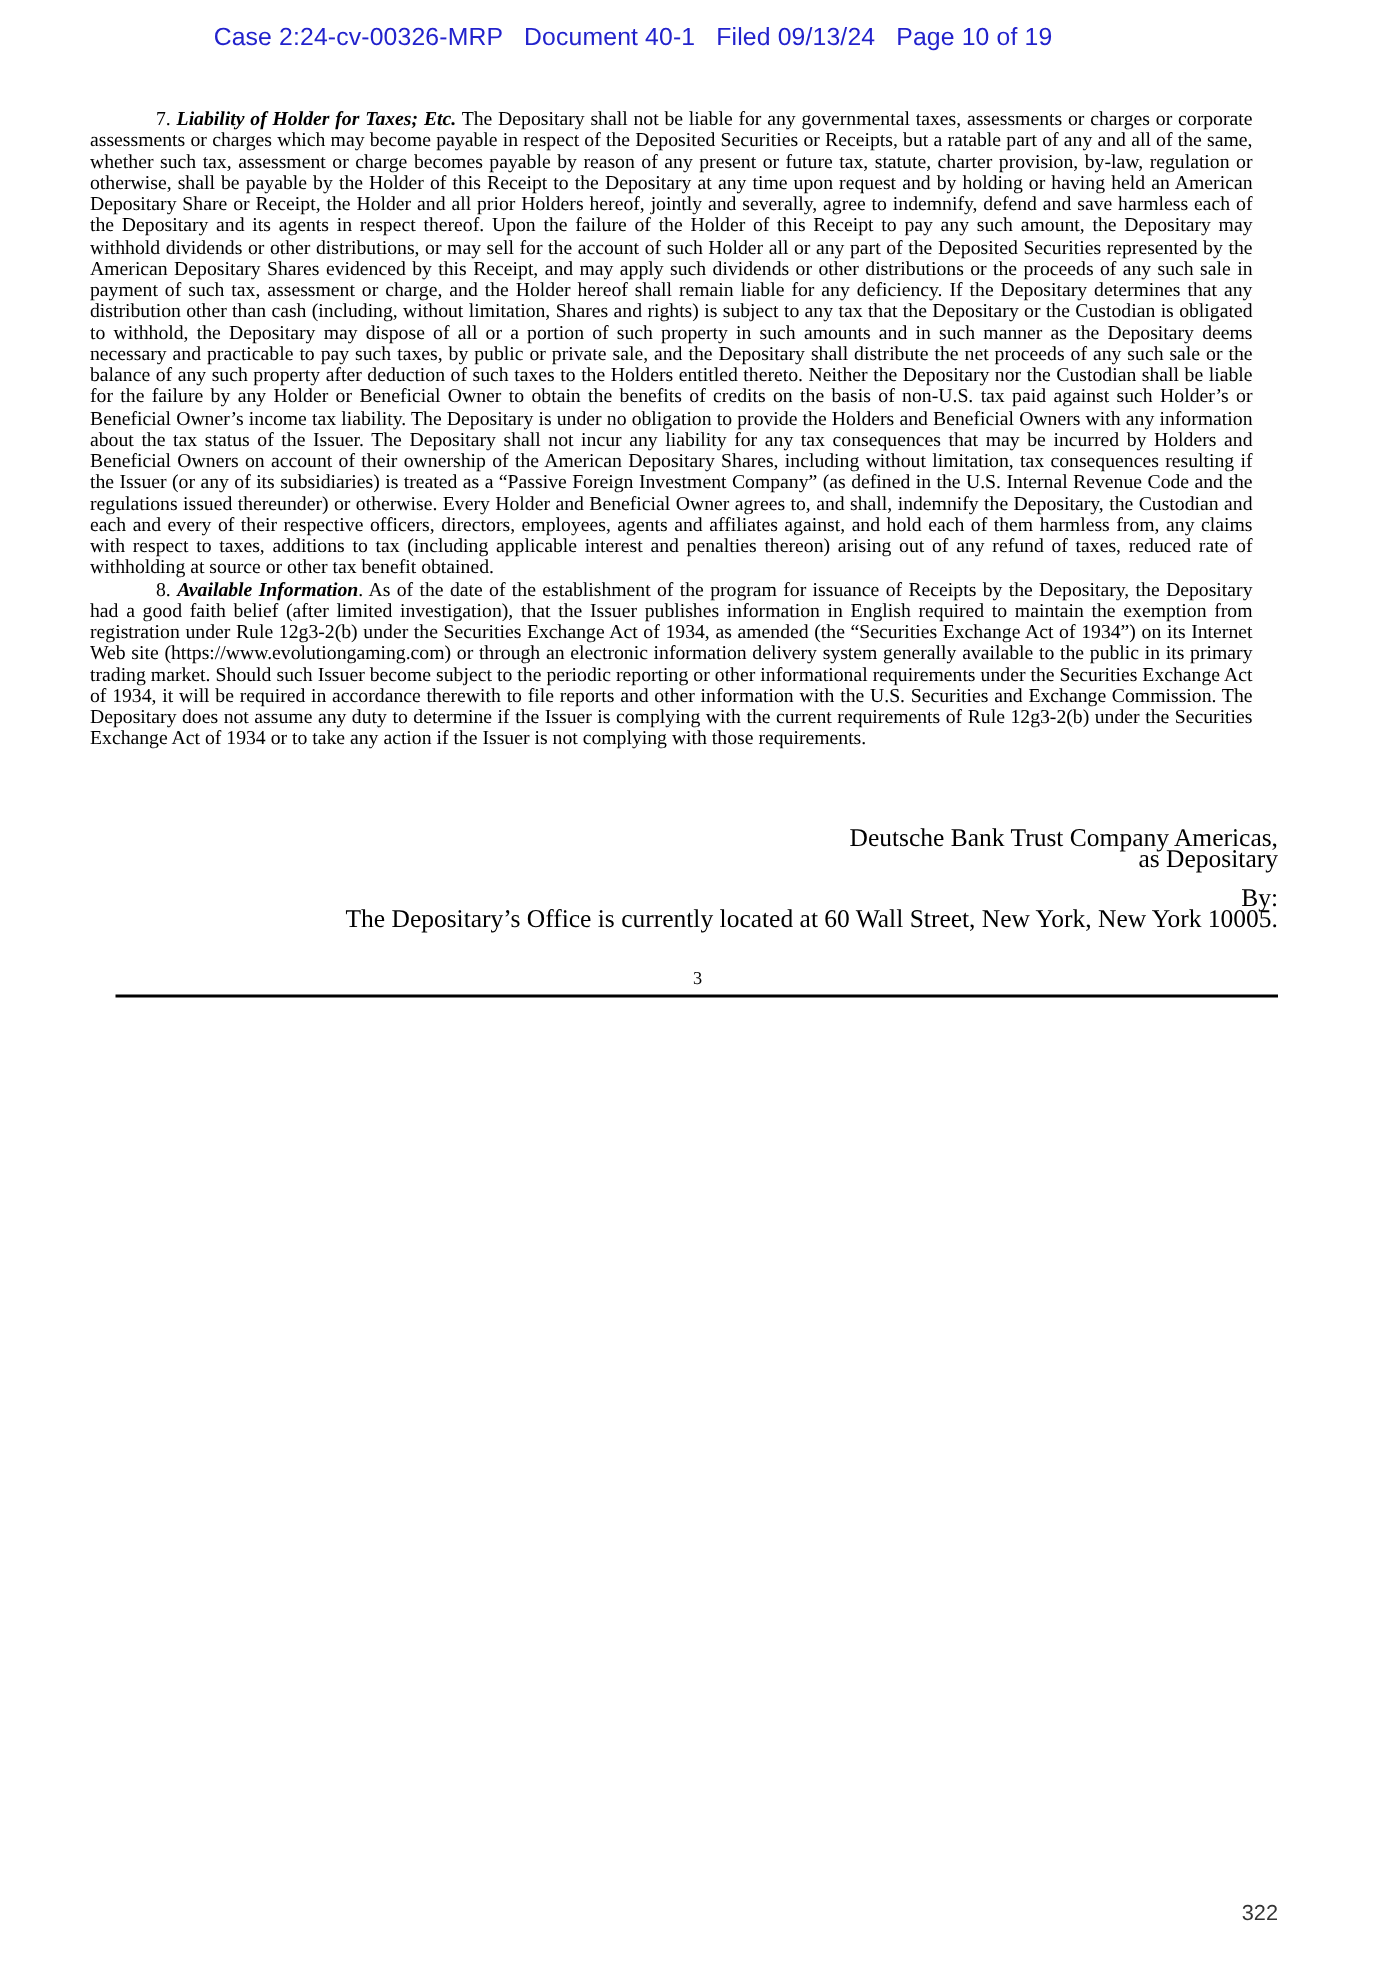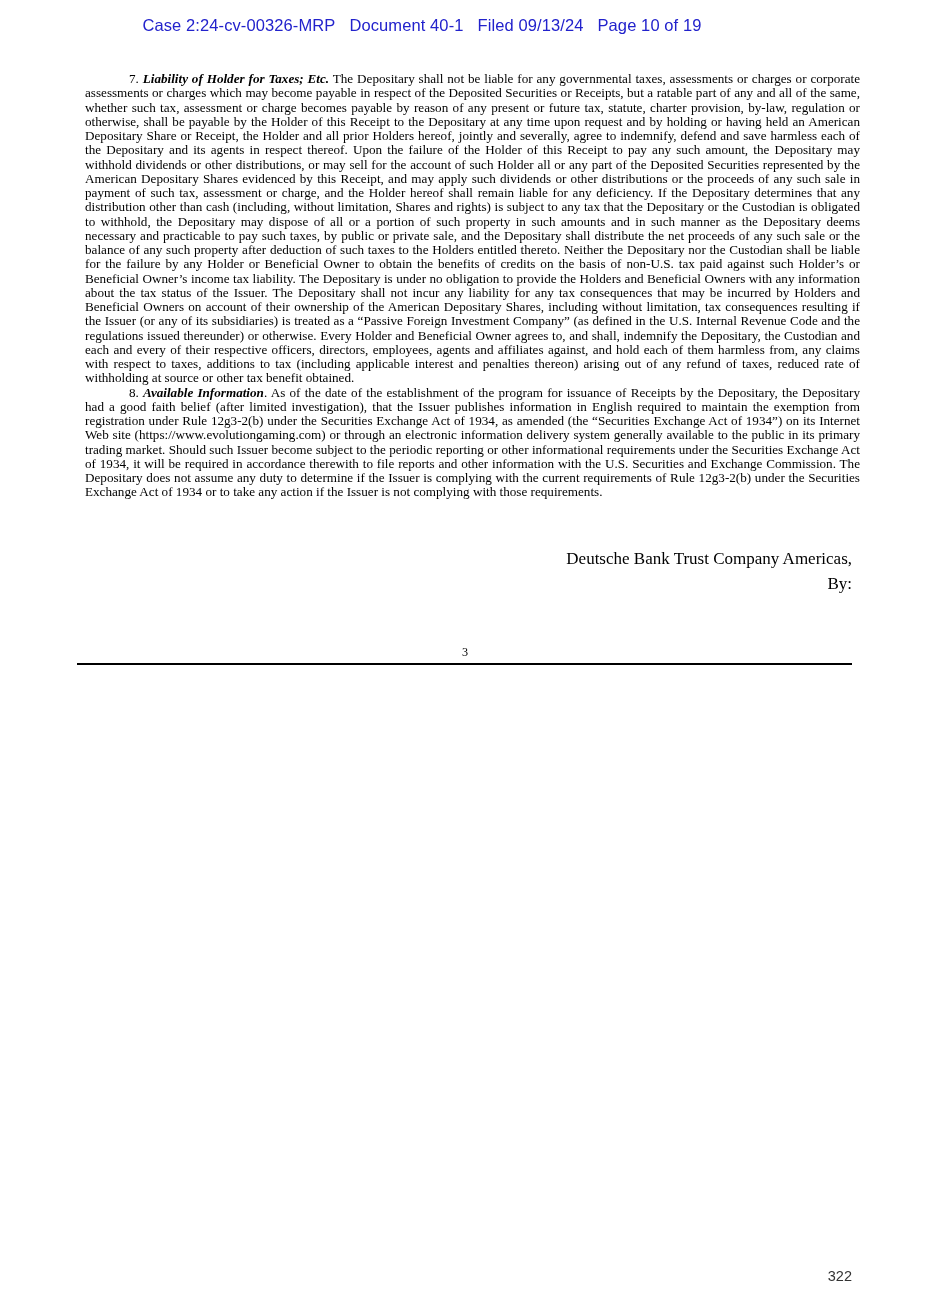--- a/index.html
+++ b/index.html
@@ -28,21 +28,21 @@
     letter-spacing: 0.1px;
     color: #2222CC;
     white-space: nowrap;
   }
   .ecf-header span { display: inline-block; }
   .ecf-gap { width: 14px; }
 
   
   .page-body {
     position: absolute;
-    left: 85px;
+    left: 60px;
     top: 72px;
     width: 775px;
   }
 
   p.para {
     margin: 0;
     text-align: justify;
     text-justify: inter-word;
     font-size: 13.15px;
     line-height: 14.25px;
@@ -110,21 +110,23 @@
 <div class="page-body">
 
   <p class="para"><span>7.</span>&nbsp;<span class="run-head">Liability of Holder for Taxes; Etc.</span><span> The Depositary shall not be liable for any governmental taxes, assessments or charges or corporate assessments or charges which may become payable in respect of the Deposited Securities or Receipts, but a ratable part of any and all of the same, whether such tax, assessment or charge becomes payable by reason of any present or future tax, statute, charter provision, by-law, regulation or otherwise, shall be payable by the Holder of this Receipt to the Depositary at any time upon request and by holding or having held an American Depositary Share or Receipt, the Holder and all prior Holders hereof, jointly and severally, agree to indemnify, defend and save harmless each of the Depositary and its agents in respect thereof. Upon the failure of the Holder of this Receipt to pay any such amount, the Depositary may withhold dividends or other distributions, or may sell for the account of such Holder all or any part of the Deposited Securities represented by the American Depositary Shares evidenced by this Receipt, and may apply such dividends or other distributions or the proceeds of any such sale in payment of such tax, assessment or charge, and the Holder hereof shall remain liable for any deficiency. If the Depositary determines that any distribution other than cash (including, without limitation, Shares and rights) is subject to any tax that the Depositary or the Custodian is obligated to withhold, the Depositary may dispose of all or a portion of such property in such amounts and in such manner as the Depositary deems necessary and practicable to pay such taxes, by public or private sale, and the Depositary shall distribute the net proceeds of any such sale or the balance of any such property after deduction of such taxes to the Holders entitled thereto. Neither the Depositary nor the Custodian shall be liable for the failure by any Holder or Beneficial Owner to obtain the benefits of credits on the basis of non-U.S. tax paid against such Holder’s or Beneficial Owner’s income tax liability. The Depositary is under no obligation to provide the Holders and Beneficial Owners with any information about the tax status of the Issuer. The Depositary shall not incur any liability for any tax consequences that may be incurred by Holders and Beneficial Owners on account of their ownership of the American Depositary Shares, including without limitation, tax consequences resulting if the Issuer (or any of its subsidiaries) is treated as a “Passive Foreign Investment Company” (as defined in the U.S. Internal Revenue Code and the regulations issued thereunder) or otherwise. Every Holder and Beneficial Owner agrees to, and shall, indemnify the Depositary, the Custodian and each and every of their respective officers, directors, employees, agents and affiliates against, and hold each of them harmless from, any claims with respect to taxes, additions to tax (including applicable interest and penalties thereon) arising out of any refund of taxes, reduced rate of withholding at source or other tax benefit obtained.</span></p>
 
   <p class="para"><span>8.</span>&nbsp;<span class="run-head">Available Information</span><span>. As of the date of the establishment of the program for issuance of Receipts by the Depositary, the Depositary had a good faith belief (after limited investigation), that the Issuer publishes information in English required to maintain the exemption from registration under Rule 12g3-2(b) under the Securities Exchange Act of 1934, as amended (the “Securities Exchange Act of 1934”) on its Internet Web site (https://www.evolutiongaming.com) or through an electronic information delivery system generally available to the public in its primary trading market. Should such Issuer become subject to the periodic reporting or other informational requirements under the Securities Exchange Act of 1934, it will be required in accordance therewith to file reports and other information with the U.S. Securities and Exchange Commission. The Depositary does not assume any duty to determine if the Issuer is complying with the current requirements of Rule 12g3-2(b) under the Securities Exchange Act of 1934 or to take any action if the Issuer is not complying with those requirements.</span></p>
 
 </div>
 
 <div class="sig-block">
   <div class="sig-right">Deutsche Bank Trust Company Americas,</div>
+  <div class="sig-right">as Depositary</div>
   <div class="sig-left" style="margin-top:11px;">
     <div class="sig-line">By:</div>
+    <div class="sig-line">The Depositary’s Office is currently located at 60 Wall Street, New York, New York 10005.</div>
   </div>
 </div>
 
 <div class="footer-pagenum">3</div>
 <div class="footer-rule"></div>
 
 <div class="bates-number">322</div>
 
 </body></html>

